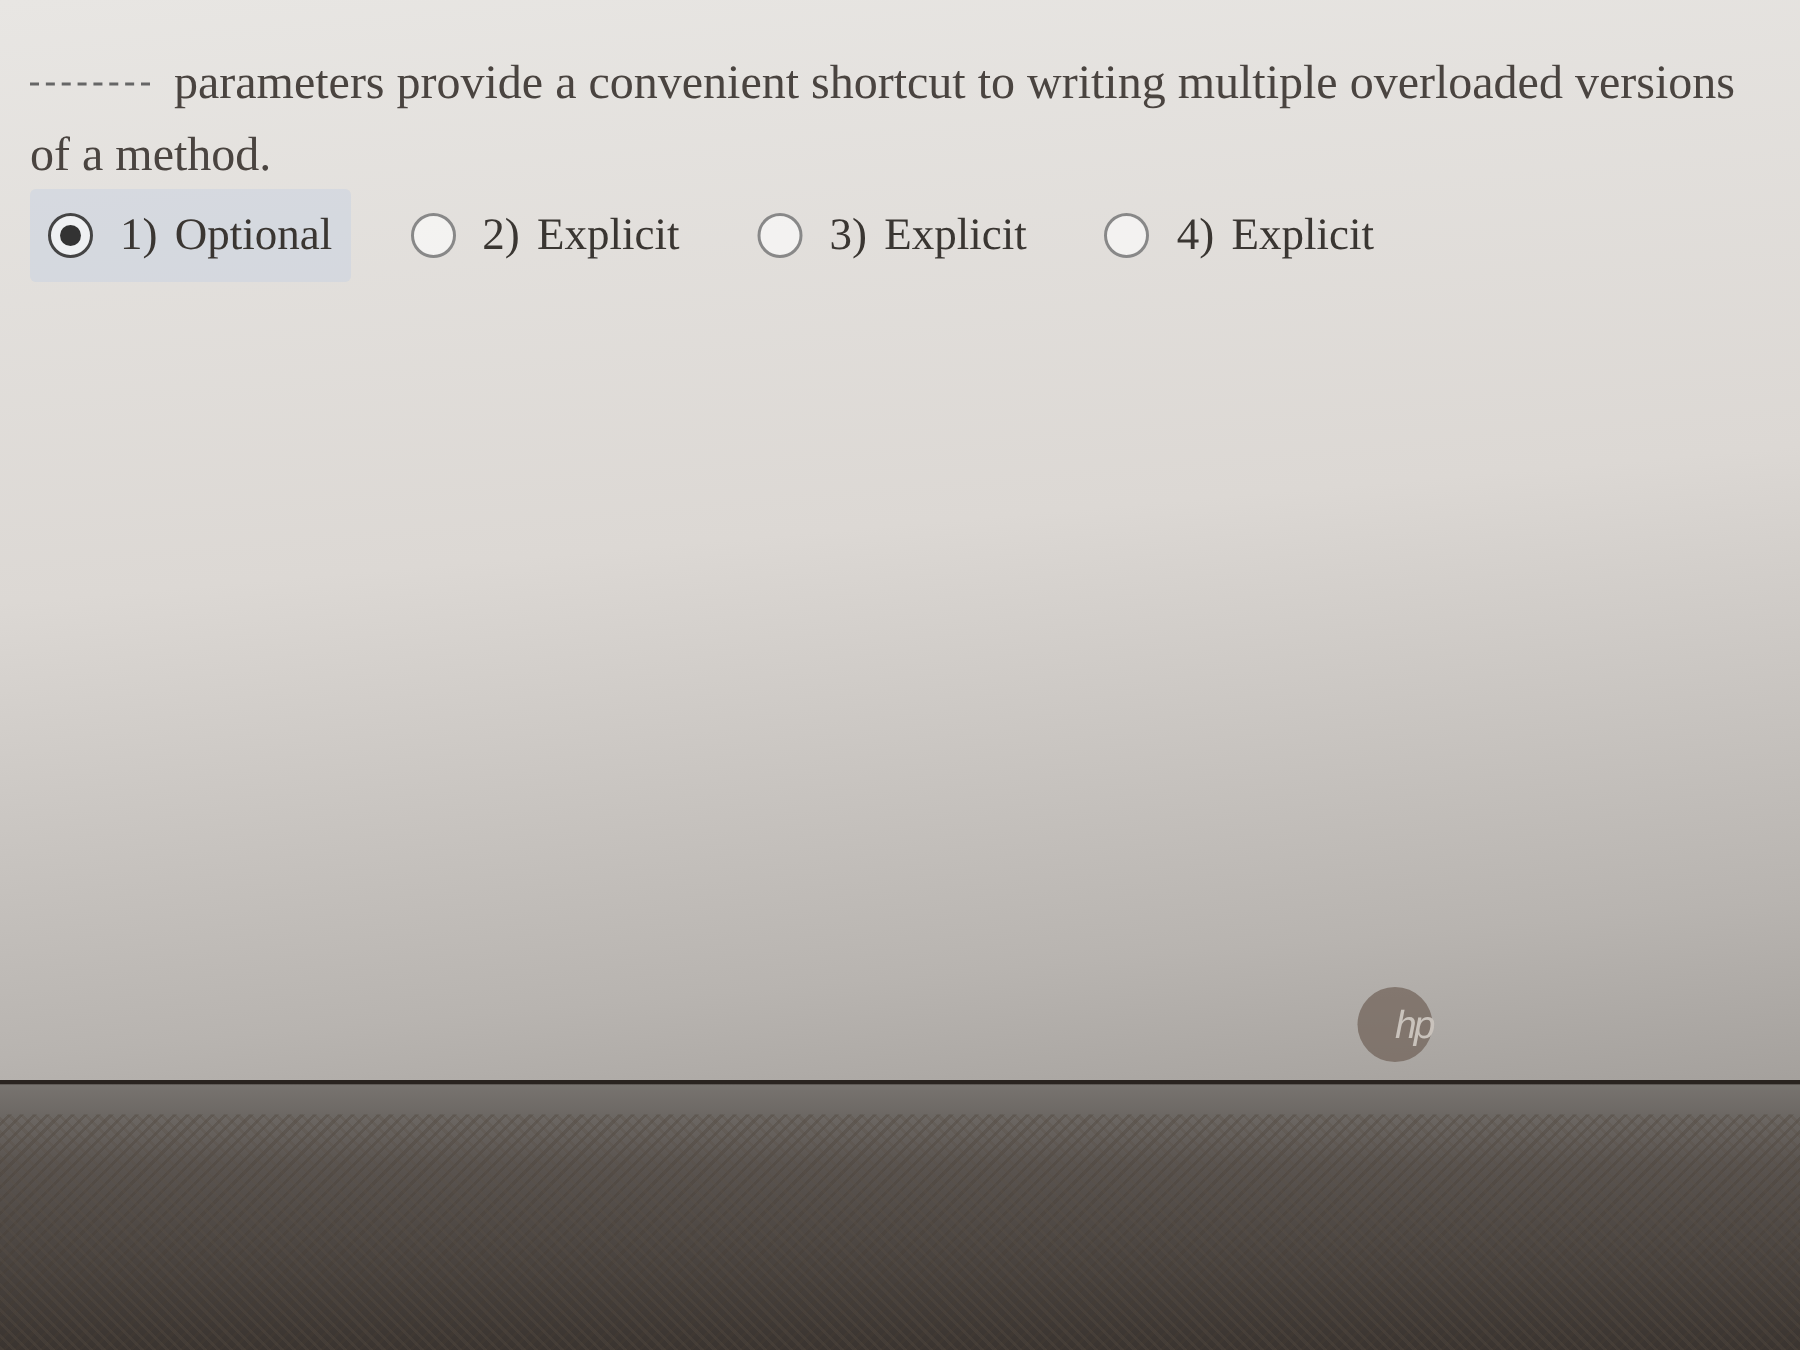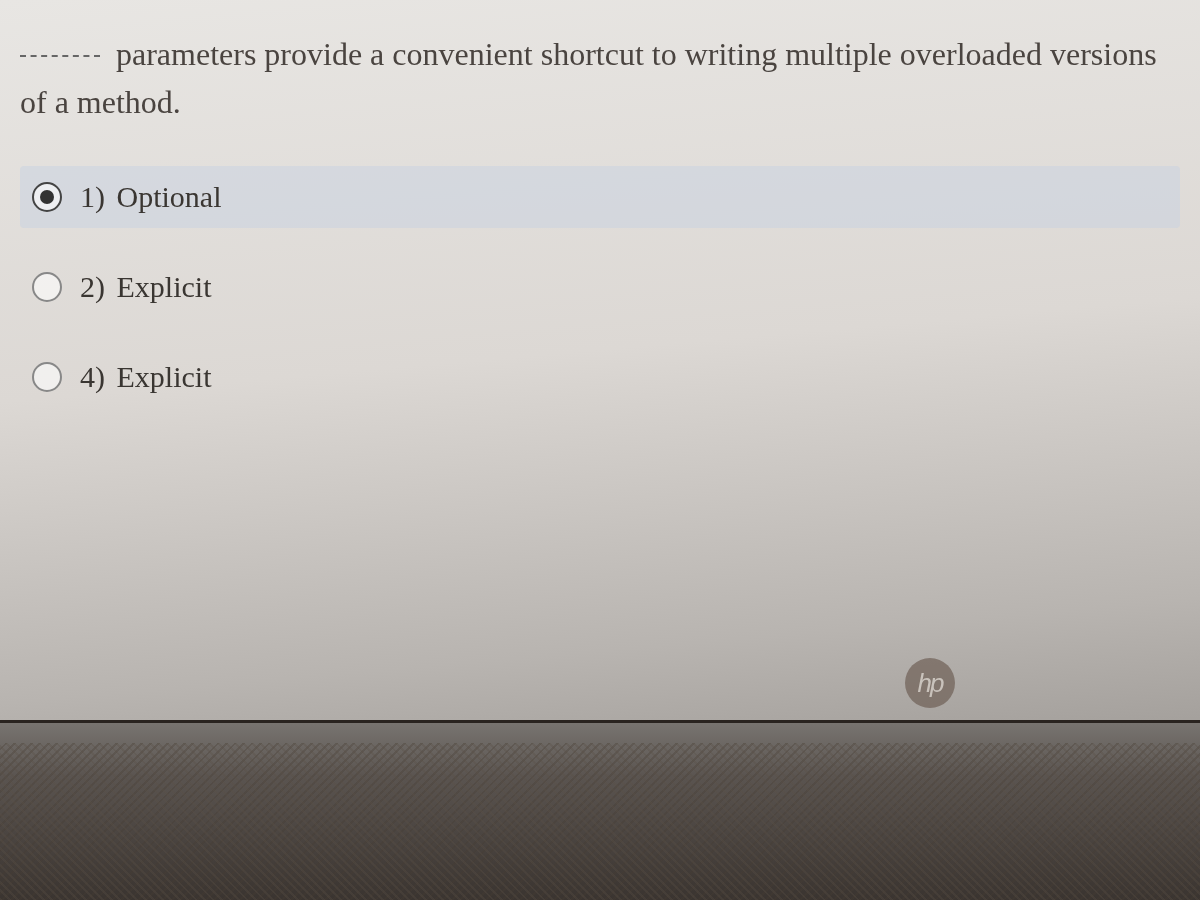--- a/index.html
+++ b/index.html
@@ -16,35 +16,34 @@
       position: relative;
     }
     .question-area {
       padding: 30px 20px 0 20px;
     }
     .question-text {
       font-size: 32px;
       color: #4a4440;
       line-height: 1.5;
       font-weight: 400;
-      margin-bottom: 40px;
     }
     .blank {
       display: inline-block;
       border-bottom: 2px dashed #666;
       width: 80px;
       height: 6px;
       vertical-align: baseline;
       margin-right: 8px;
       position: relative;
       top: -8px;
     }
     .options {
       display: flex;
-      flex-direction: column;
+      flex-direction: row;
       gap: 28px;
     }
     .option {
       display: flex;
       align-items: center;
       padding: 14px 12px;
       cursor: pointer;
       border-radius: 4px;
     }
     .option.selected {
@@ -83,21 +82,21 @@
     .hp-logo {
       position: absolute;
       right: 245px;
       top: 658px;
       width: 50px;
       height: 50px;
       border-radius: 50%;
       background: #6a5a50;
       display: flex;
       align-items: center;
-      justify-content: center;
+      justify-content: flex-end;
       opacity: 0.65;
     }
     .hp-logo span {
       font-family: Arial, sans-serif;
       font-style: italic;
       font-weight: 300;
       font-size: 26px;
       color: #d8d0c8;
       letter-spacing: -2px;
     }
@@ -141,20 +140,27 @@
     </div>
 
     <div class="option">
       <div class="radio"></div>
       <div class="option-label">
         <span class="option-number">2)</span>
         <span>Explicit</span>
       </div>
     </div>
 
+    <div class="option">
+      <div class="radio"></div>
+      <div class="option-label">
+        <span class="option-number">3)</span>
+        <span>Explicit</span>
+      </div>
+    </div>
 
     <div class="option">
       <div class="radio"></div>
       <div class="option-label">
         <span class="option-number">4)</span>
         <span>Explicit</span>
       </div>
     </div>
   </div>
 </div>

